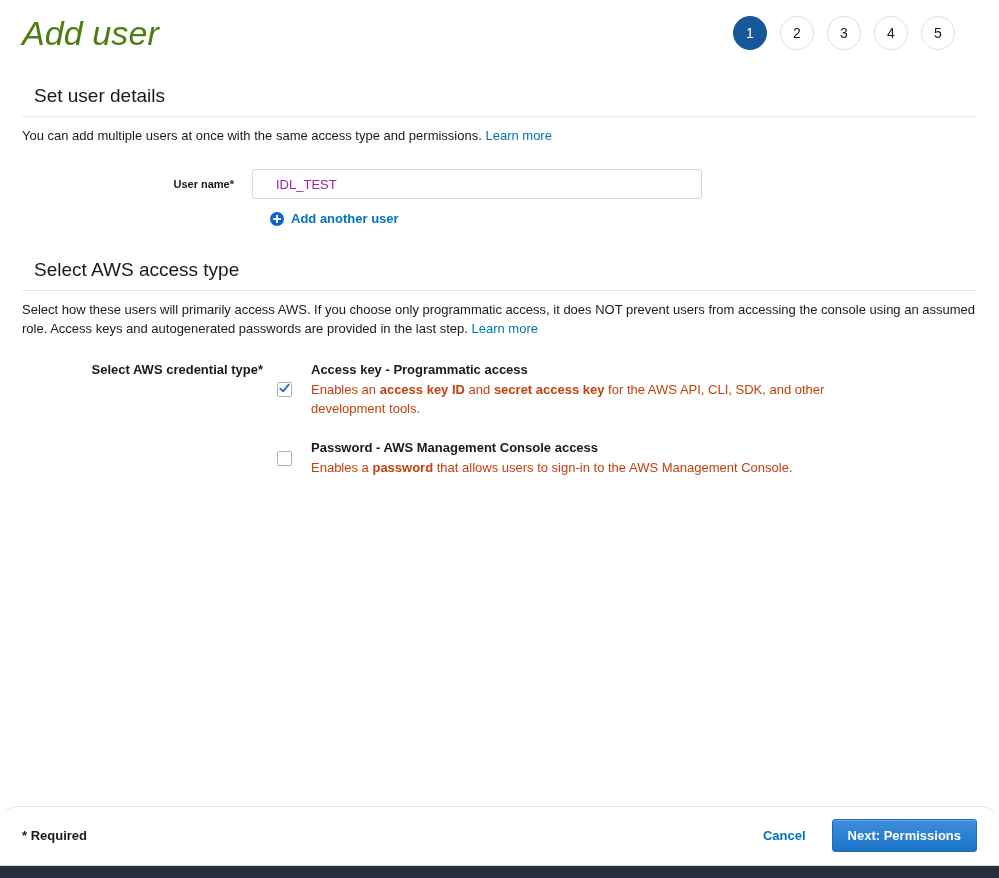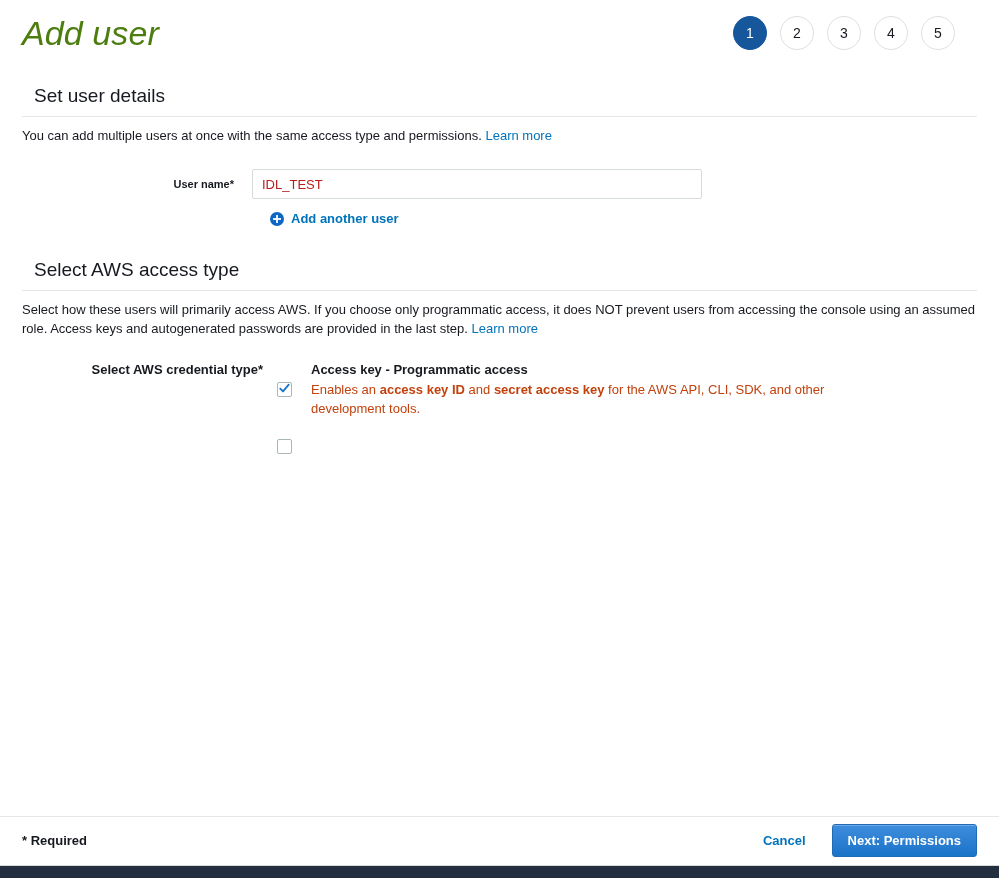--- a/index.html
+++ b/index.html
@@ -106,24 +106,24 @@
     font-size: 11px;
     color: #16191f;
     line-height: 30px;
   }
   .text-input {
     width: 450px;
     height: 30px;
     box-sizing: border-box;
     border: 1px solid #d5dbdb;
     border-radius: 2px;
-    padding: 0 9px;
+    padding: 0 23px;
     font-family: "Liberation Sans", sans-serif;
     font-size: 13px;
-    color: #b91c1c;
+    color: #a21caf;
     background: #ffffff;
     outline: none;
   }
   .add-another-row {
     display: flex;
     align-items: center;
     margin-top: 12px;
     margin-left: 248px;
   }
   .plus-icon {
@@ -201,28 +201,29 @@
     margin-top: 1px;
   }
   .cred-desc b { font-weight: bold; }
 
   
   .footer {
     position: absolute;
     left: 0;
     right: 0;
     bottom: 14px;
-    height: 48px;
+    height: 58px;
     border-top: 1px solid #e4e6e8;
     display: flex;
     align-items: center;
     justify-content: space-between;
     padding: 0 22px;
     box-sizing: border-box;
     background: #ffffff;
+    border-radius: 18px;
   }
   .required-note {
     font-size: 13px;
     font-weight: bold;
     color: #16191f;
   }
   .footer-actions {
     display: flex;
     align-items: center;
     gap: 26px;
@@ -327,20 +328,26 @@
           <div class="cred-desc">
             <span>Enables an </span><b>access key ID</b><span> and </span><b>secret access key</b><span> for the AWS API, CLI, SDK, and other development tools.</span>
           </div>
         </div>
       </div>
 
       <div class="cred-option">
         <div class="checkbox">
           
         </div>
+        <div class="cred-text">
+          <div class="cred-title">Password - AWS Management Console access</div>
+          <div class="cred-desc">
+            <span>Enables a </span><b>password</b><span> that allows users to sign-in to the AWS Management Console.</span>
+          </div>
+        </div>
       </div>
 
     </div>
   </div>
 </div>
 
 <div class="footer">
   <div class="required-note">* Required</div>
   <div class="footer-actions">
     <a class="cancel-link">Cancel</a>

